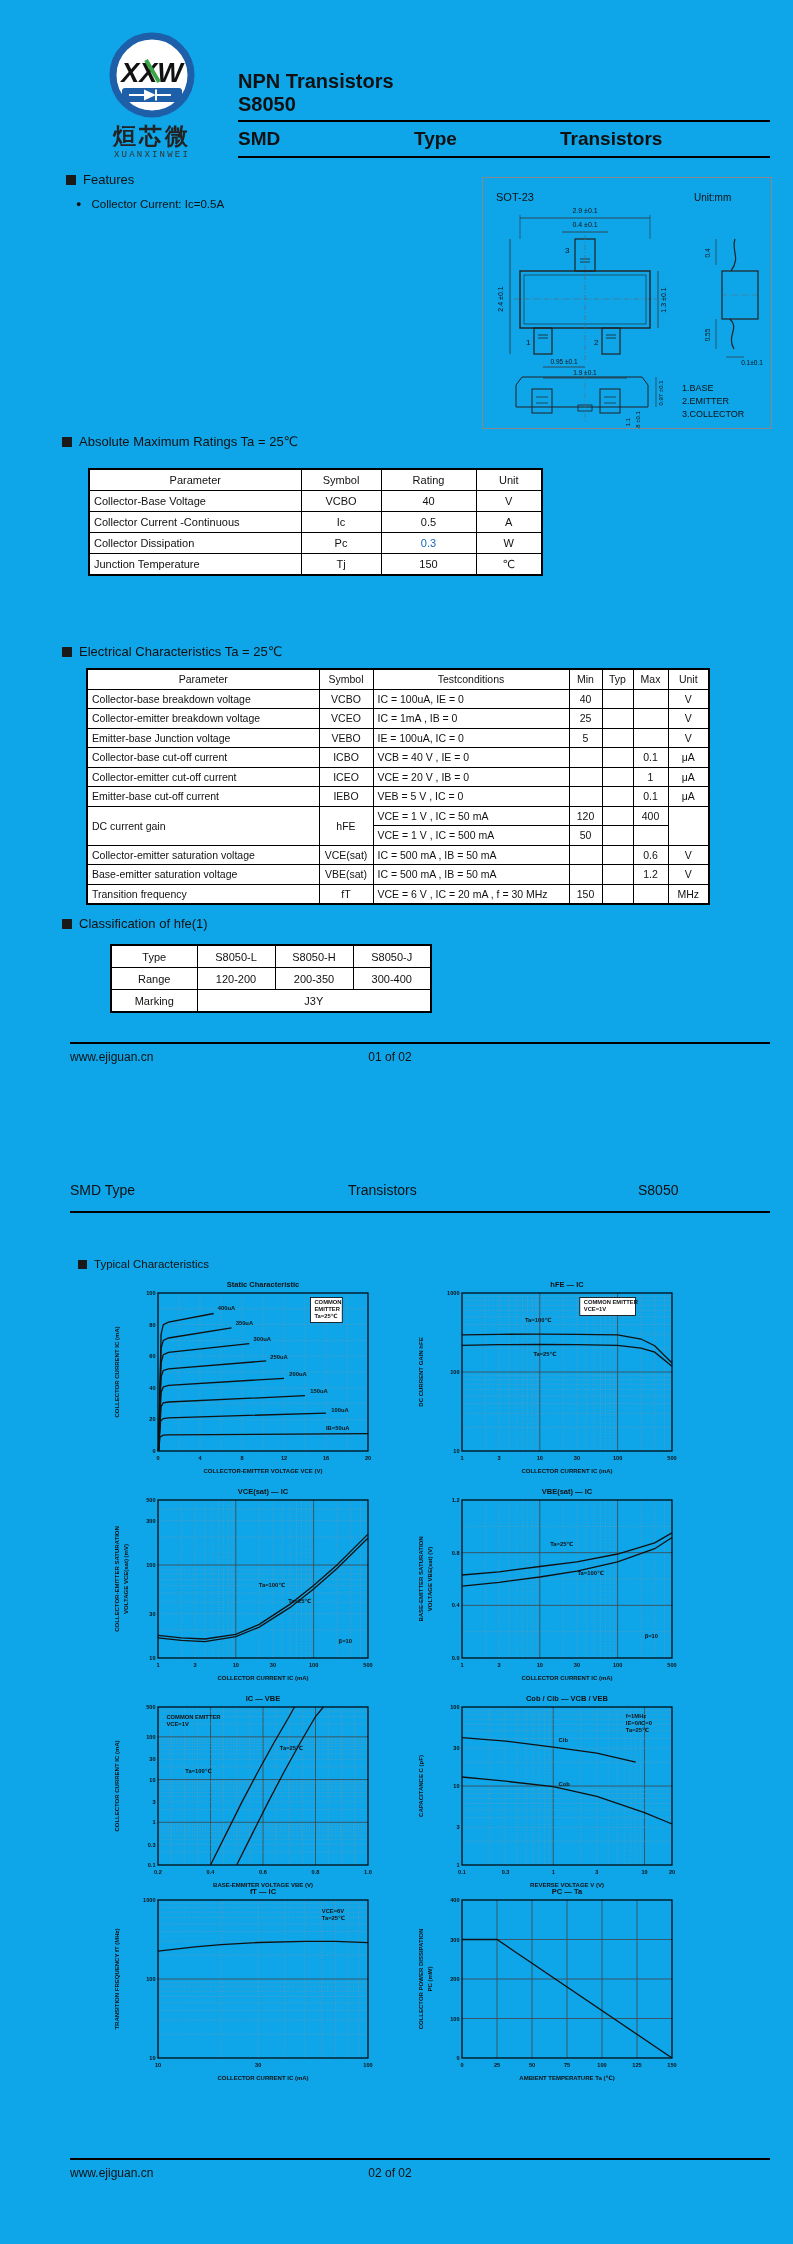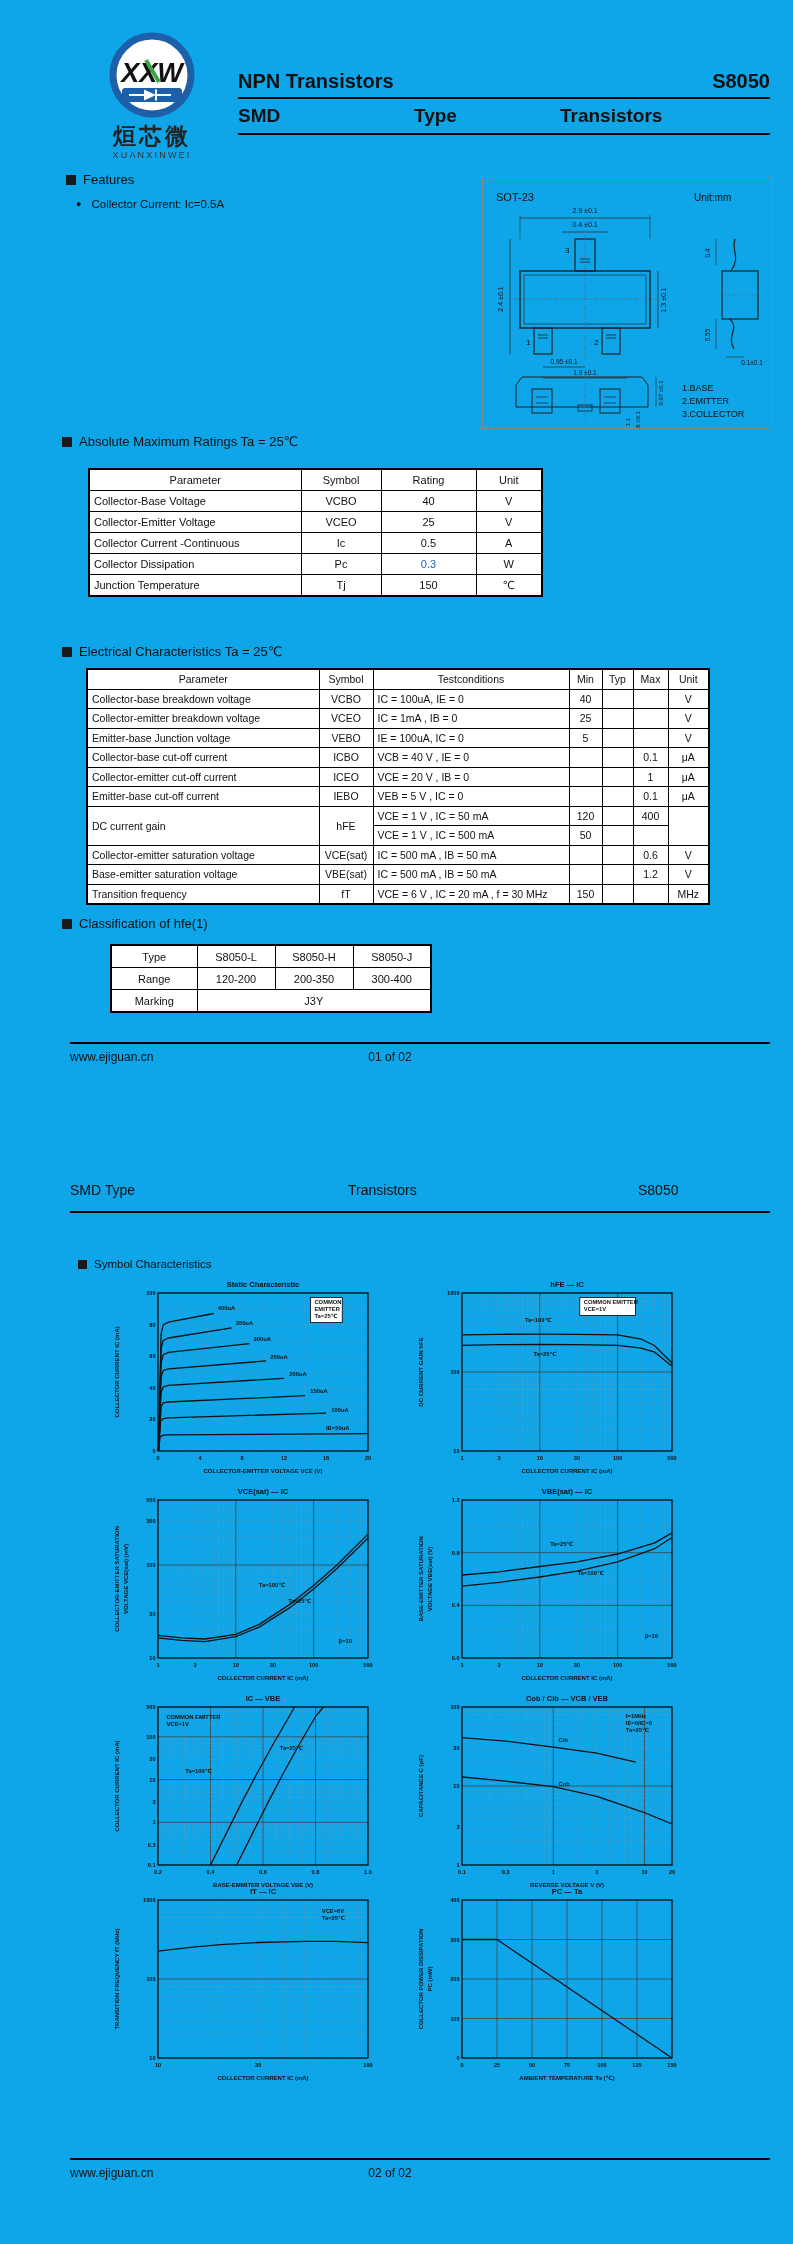--- a/index.html
+++ b/index.html
@@ -13,22 +13,22 @@
   .feat-dot{font-size:9px;}
   table.dtable{border-collapse:collapse;table-layout:fixed;border:2px solid #000;background:#fff;}
   table.dtable td,table.dtable th{border:1px solid #000;font-weight:400;padding:1px 4px;
       overflow:hidden;white-space:nowrap;}
   .amr td,.amr th{font-size:11px;height:18px;}
   .ec td,.ec th{font-size:10.5px;height:16.5px;}
   .cls td,.cls th{font-size:11px;height:19px;text-align:center;}
   .c{text-align:center;} .l{text-align:left;}
   svg text{font-family:"Liberation Sans","DejaVu Sans",sans-serif;fill:#111;}
   .logo-cn{font-size:23px;font-weight:bold;letter-spacing:3px;color:#222;line-height:1.1;}
-  .logo-en{font-size:9px;letter-spacing:2.2px;color:#333;margin-top:1px;}
-  .hdr1{display:flex;justify-content:space-between;font-size:20px;font-weight:bold;}
+  .logo-en{font-size:9px;letter-spacing:2.2px;color:#333;margin-top:1px;font-family:Liberation Mono, monospace;}
+  .hdr1{display:flex;justify-content:center;font-size:20px;font-weight:bold;flex-direction:column;}
   .hdr2{display:flex;font-size:19px;font-weight:600;}
   .footer-txt{font-size:12px;color:#111;}
 </style>
 </head>
 <body>
 
 <div class="sheet">
 
   <div class="abs" style="left:100px;top:30px;width:104px;text-align:center">
     <svg width="90" height="90" viewBox="0 0 90 90">
@@ -160,26 +160,20 @@
         </tr>
       </thead>
     <tbody>
         <tr>
           <td class="l">Collector-Base Voltage</td>
           <td class="c">VCBO</td>
           <td class="c">40</td>
           <td class="c">V</td>
         </tr>
         <tr>
-          <td class="l">Collector-Emitter Voltage</td>
-          <td class="c">VCEO</td>
-          <td class="c">25</td>
-          <td class="c">V</td>
-        </tr>
-        <tr>
           <td class="l">Collector Current -Continuous</td>
           <td class="c">Ic</td>
           <td class="c">0.5</td>
           <td class="c">A</td>
         </tr>
         <tr>
           <td class="l">Collector Dissipation</td>
           <td class="c">Pc</td>
           <td class="c" style="color: rgb(21, 101, 192);">0.3</td>
           <td class="c">W</td>
@@ -361,21 +355,21 @@
     <div style="position:relative;font-size:14px;height:24px">
       <span>SMD Type</span>
       <span style="position:absolute;left:278px">Transistors</span>
       <span style="position:absolute;left:568px">S8050</span>
     </div>
     <div class="rule" style="margin-top:5px"></div>
   </div>
 
   <div class="abs sec-head" style="left:78px;top:1258px;font-size:11.5px">
     <span class="sq" style="width:9px;height:9px"></span>
-    <span>Symbol Characteristics</span>
+    <span>Typical Characteristics</span>
   </div>
 
   <svg class="abs" style="left:112px;top:1279px" width="330" height="206">
       <line x1="67" x2="67" y1="14" y2="172" stroke="#999" stroke-width="0.5" stroke-dasharray="1,1.6"></line>
       <line x1="88" x2="88" y1="14" y2="172" stroke="#999" stroke-width="0.5" stroke-dasharray="1,1.6"></line>
       <line x1="109" x2="109" y1="14" y2="172" stroke="#999" stroke-width="0.5" stroke-dasharray="1,1.6"></line>
       <line x1="130" x2="130" y1="14" y2="172" stroke="#999" stroke-width="0.5" stroke-dasharray="1,1.6"></line>
       <line x1="151" x2="151" y1="14" y2="172" stroke="#999" stroke-width="0.5" stroke-dasharray="1,1.6"></line>
       <line x1="172" x2="172" y1="14" y2="172" stroke="#999" stroke-width="0.5" stroke-dasharray="1,1.6"></line>
       <line x1="193" x2="193" y1="14" y2="172" stroke="#999" stroke-width="0.5" stroke-dasharray="1,1.6"></line>

